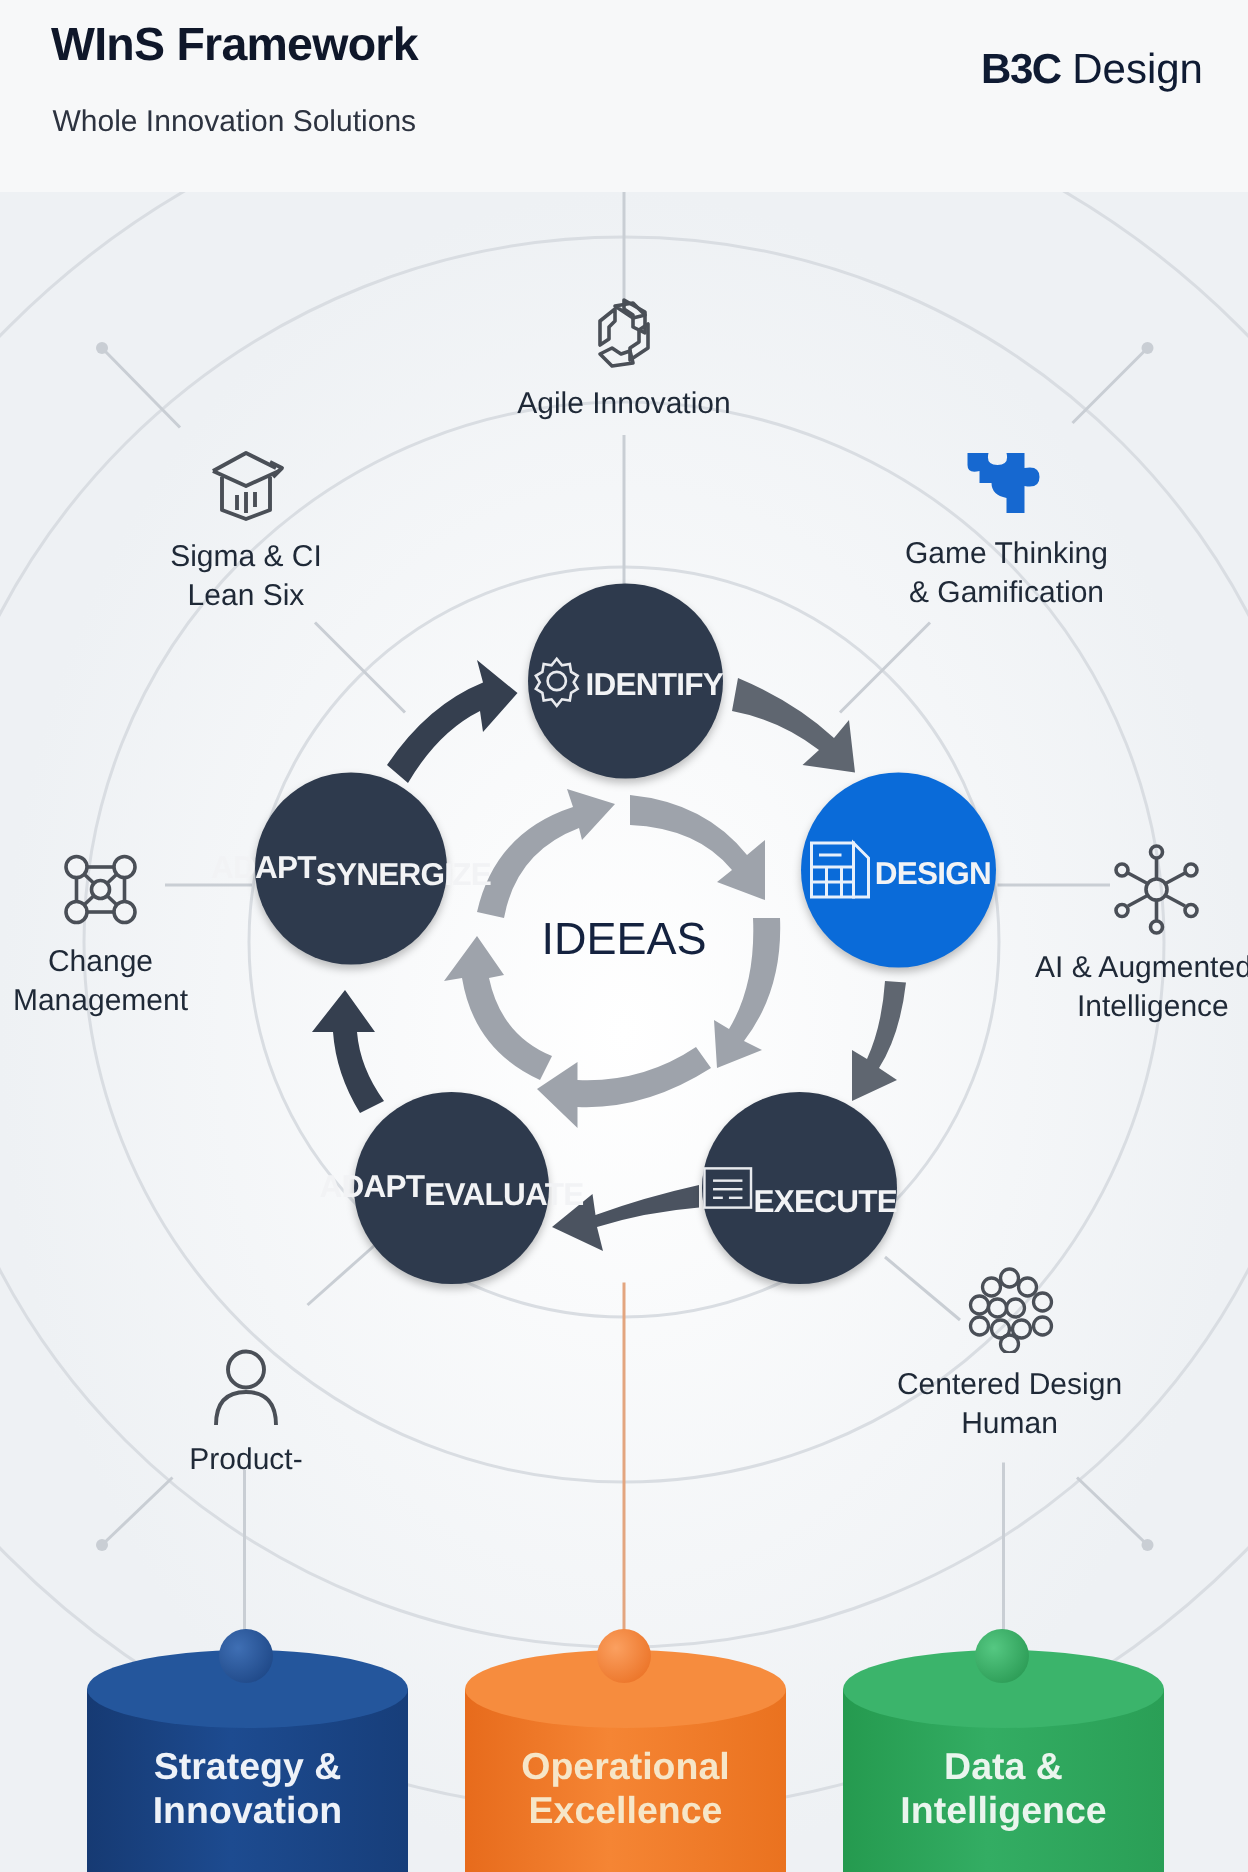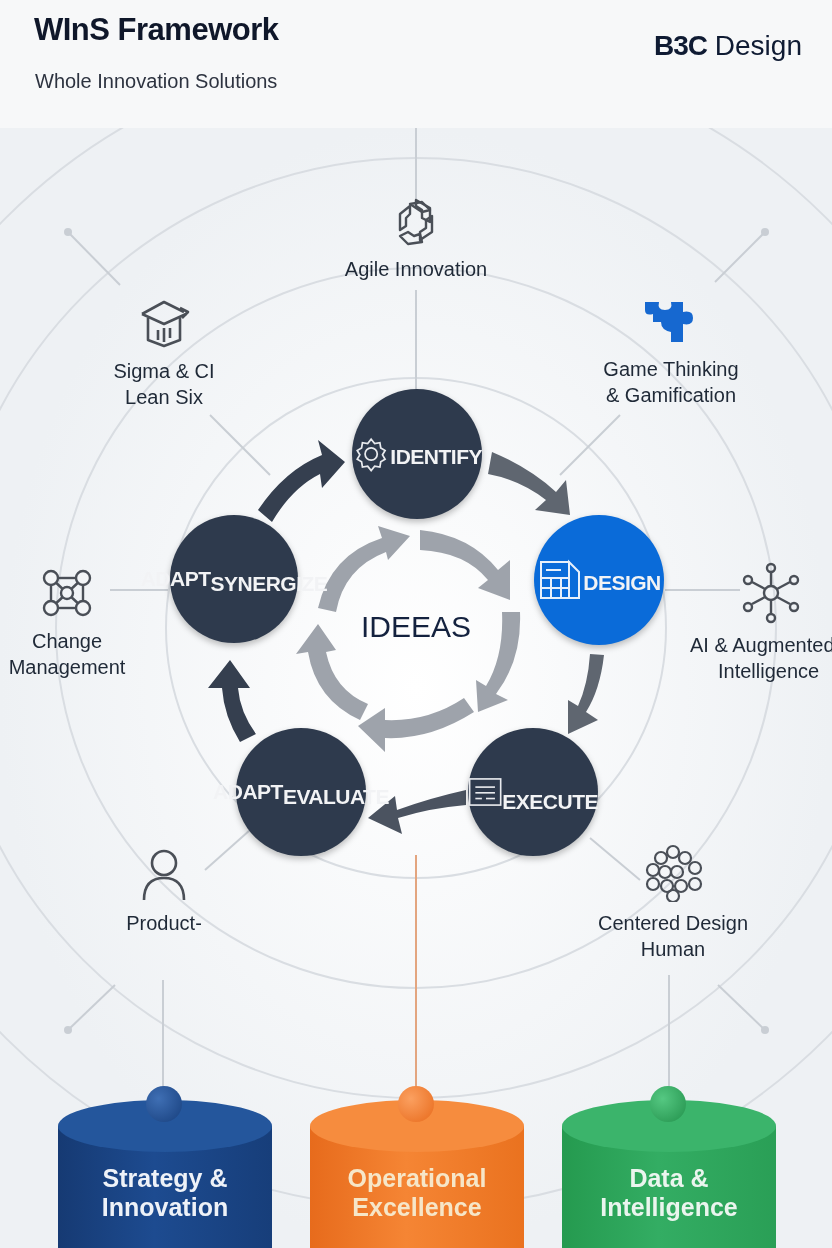--- a/index.html
+++ b/index.html
@@ -204,21 +204,21 @@
         <line x1="25" y1="35" x2="12" y2="42"></line>
         <circle cx="8" cy="45" r="4"></circle>
         <line x1="25" y1="27" x2="12" y2="20"></line>
         <circle cx="8" cy="18" r="4"></circle>
       </g>
     </svg>
   <span class="lbl" style="text-align:left;padding-left:4px;">AI &amp; Augmented</span>
   <span class="lbl" style="text-align:left;padding-left:32px;">Intelligence</span>
 </div>
 
-<div class="sat" style="left:74px;top:846px;width:180px;">
+<div class="sat" style="left:74px;top:896px;width:180px;">
   <svg class="ic" width="50" height="56" viewBox="0 0 50 56">
       <g fill="none" stroke="#4a4f57" stroke-width="2.6">
         <circle cx="25" cy="17" r="12"></circle>
         <path d="M5 54 Q5 32 25 32 Q45 32 45 54"></path>
       </g>
     </svg>
   <span class="lbl">Product-</span>
 </div>
 
 <div class="sat" style="left:580px;top:844px;width:186px;">

